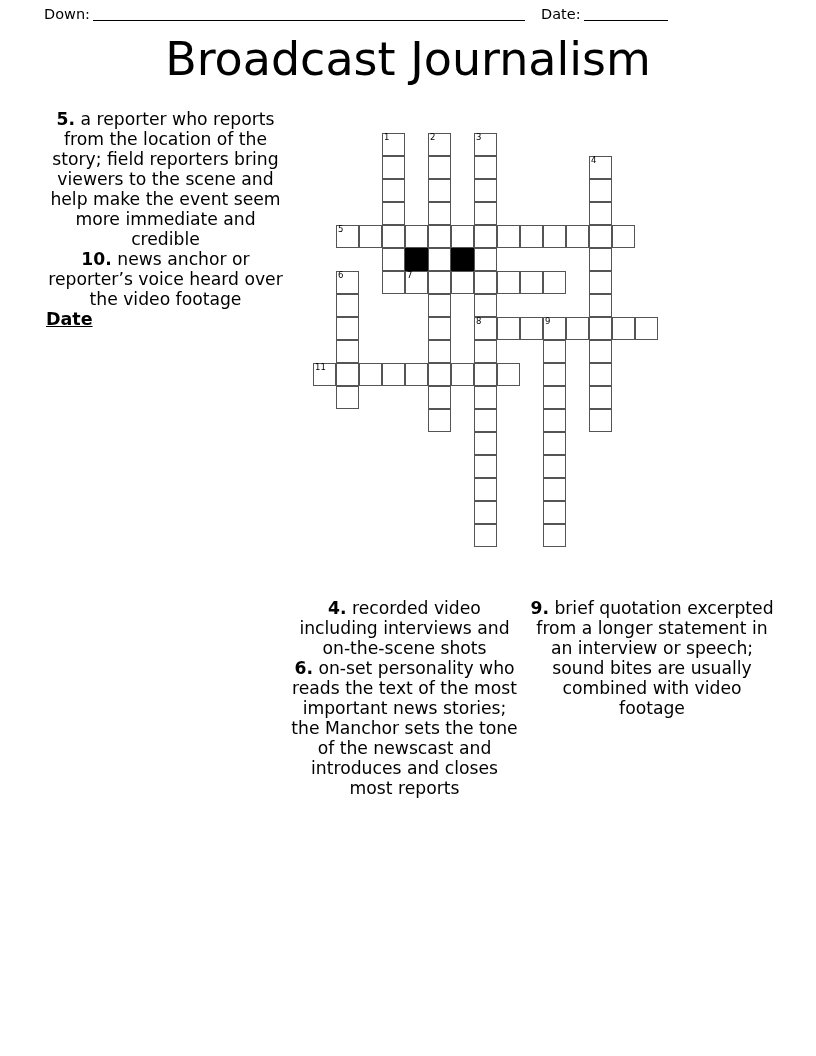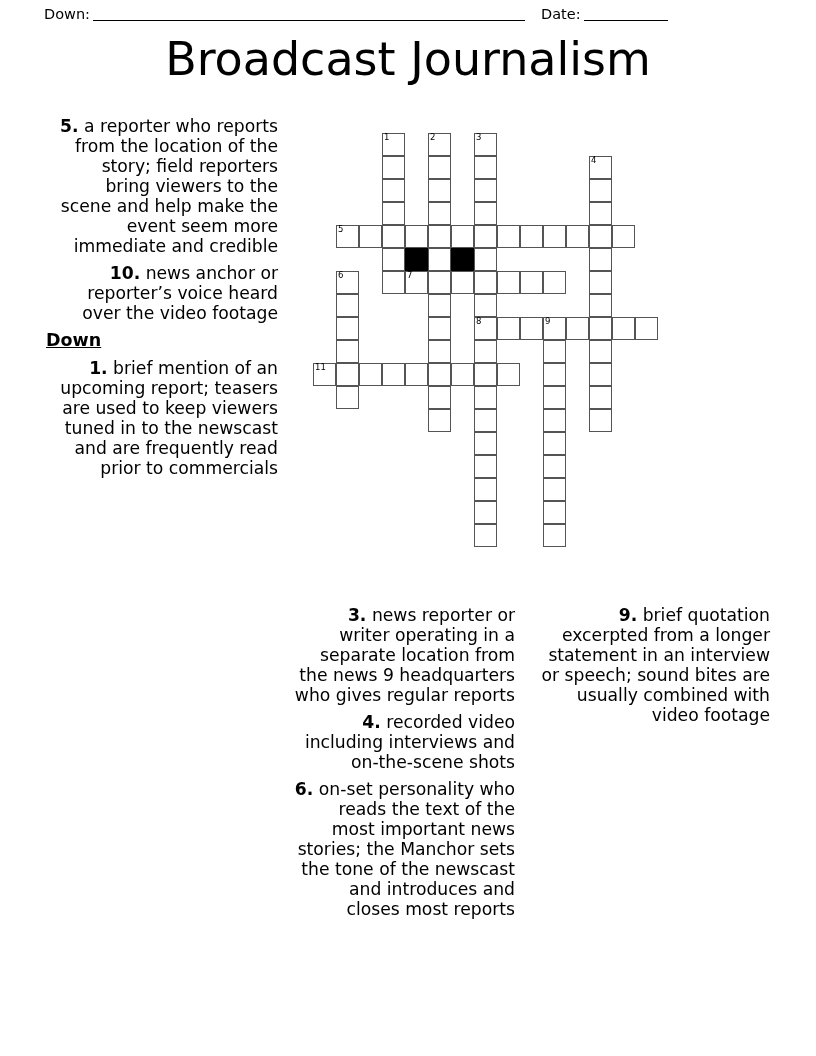--- a/index.html
+++ b/index.html
@@ -60,22 +60,22 @@
   .clue-heading {
     font-size: 17.5px;
     font-weight: bold;
     text-decoration: underline;
     line-height: 1.18;
     margin: 0 0 0 0;
   }
   .clue {
     font-size: 17.2px;
     line-height: 1.165;
-    margin: 7px;
-    text-align: right;
+    margin: 0;
+    text-align: center;
   }
   .clue .num {
     font-weight: bold;
   }
 
   #col-left {
     position: absolute;
     left: 46px;
     top: 109px;
     width: 239px;
@@ -256,32 +256,24 @@
 
 <div id="col-left">
   <p class="clue">
     <span class="num">5.</span>
     <span>a reporter who reports from the location of the story; field reporters bring viewers to the scene and help make the event seem more immediate and credible</span>
   </p>
   <p class="clue">
     <span class="num">10.</span>
     <span>news anchor or reporter’s voice heard over the video footage</span>
   </p>
-  <div class="clue-heading">Down</div>
-  <p class="clue">
-    <span class="num">1.</span>
-    <span>brief mention of an upcoming report; teasers are used to keep viewers tuned in to the newscast and are frequently read prior to commercials</span>
-  </p>
+  <div class="clue-heading">Date</div>
 </div>
 
 <div id="col-mid">
-  <p class="clue">
-    <span class="num">3.</span>
-    <span>news reporter or writer operating in a separate location from the news 9 headquarters who gives regular reports</span>
-  </p>
   <p class="clue">
     <span class="num">4.</span>
     <span>recorded video including interviews and on-the-scene shots</span>
   </p>
   <p class="clue">
     <span class="num">6.</span>
     <span>on-set personality who reads the text of the most important news stories; the Manchor sets the tone of the newscast and introduces and closes most reports</span>
   </p>
 </div>
 

